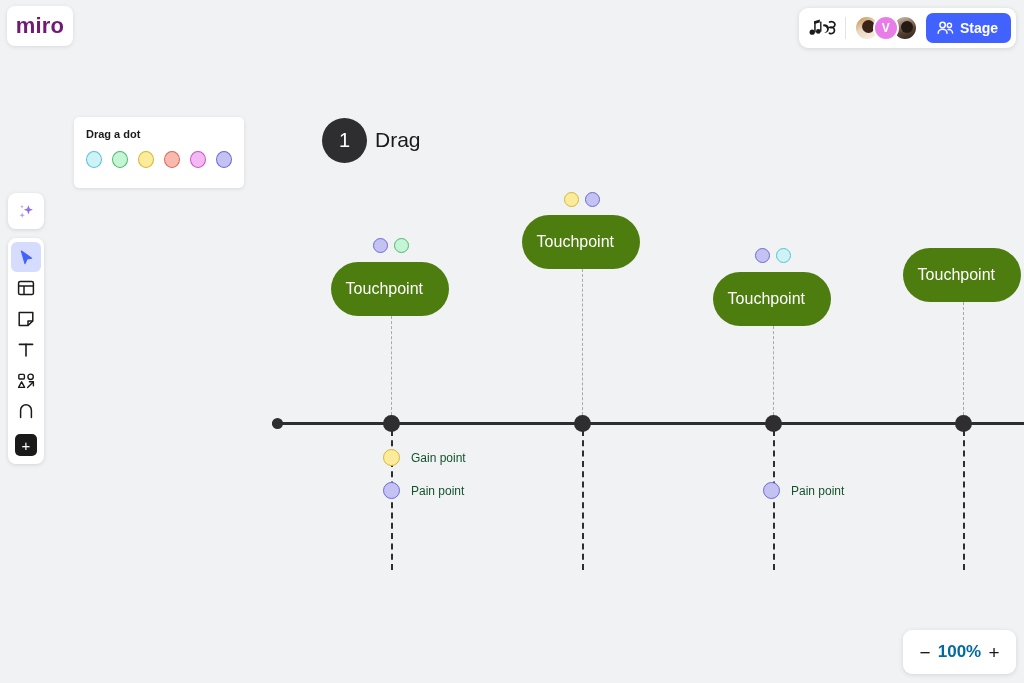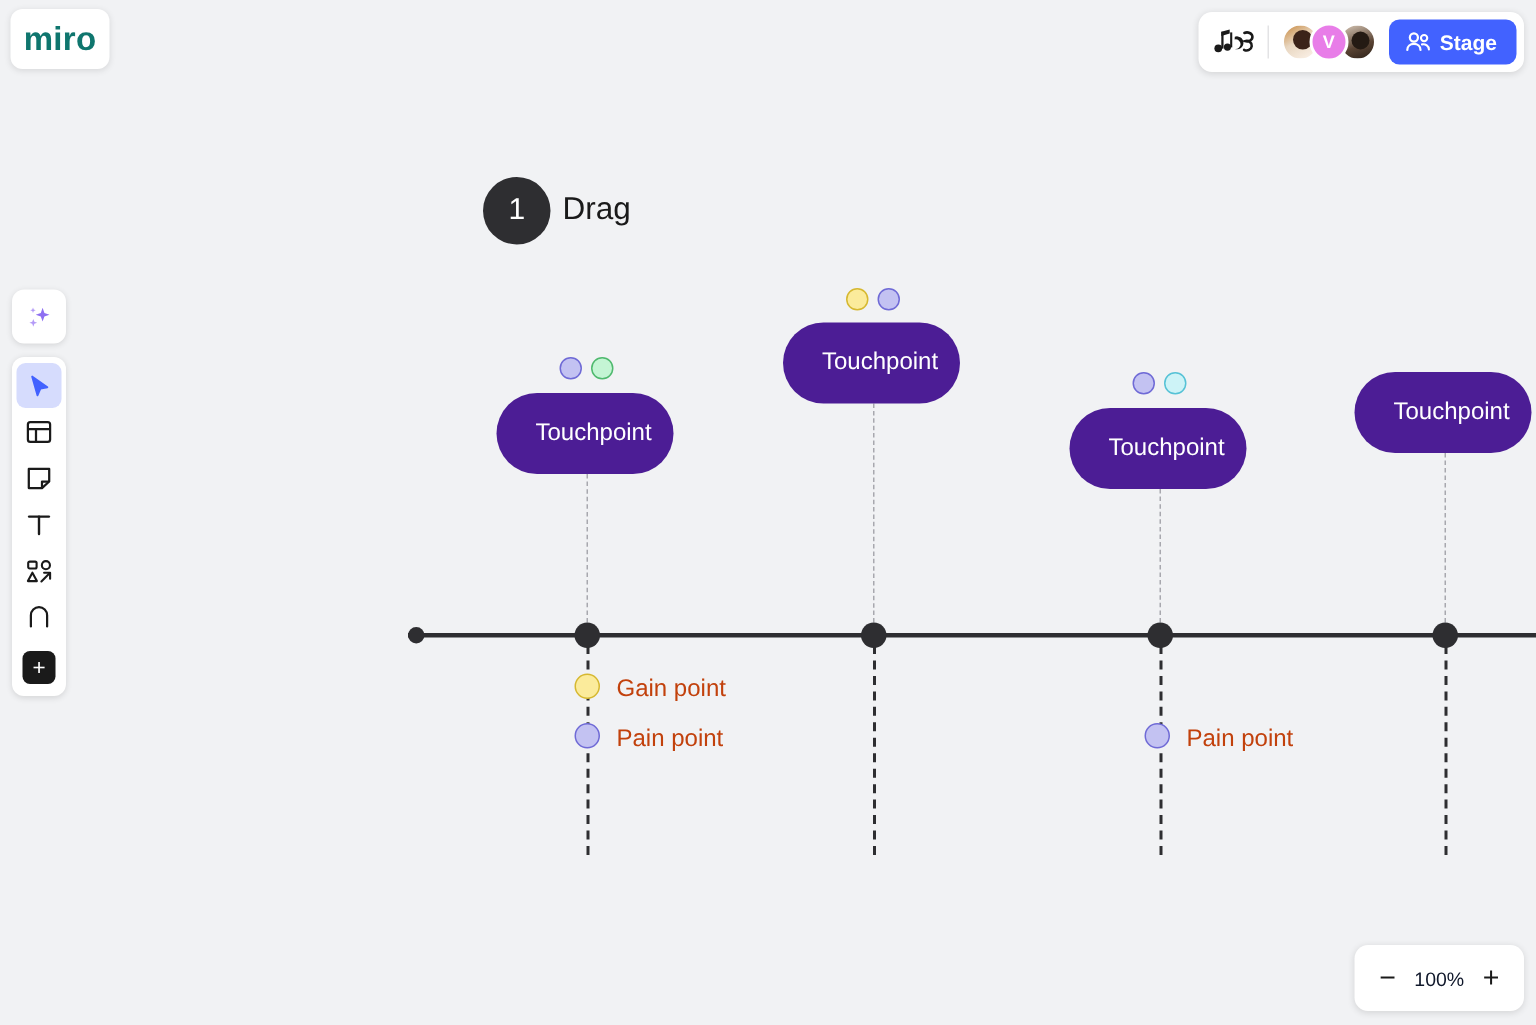--- a/index.html
+++ b/index.html
@@ -18,21 +18,21 @@
   
   .miro-logo {
     position: absolute; left: 7px; top: 6px;
     width: 66px; height: 40px;
     background: #ffffff;
     border-radius: 8px;
     box-shadow: 0 1px 4px rgba(0,0,0,.10);
     display: flex; align-items: center; justify-content: center;
   }
   .miro-logo span {
-    font-size: 22px; font-weight: 700; color: #0f766e;
+    font-size: 22px; font-weight: 700; color: #701a75;
     letter-spacing: .2px; line-height: 1;
   }
 
   
   .topbar {
     position: absolute; right: 8px; top: 8px;
     height: 40px;
     background: #ffffff;
     border-radius: 9px;
     box-shadow: 0 1px 5px rgba(0,0,0,.12);
@@ -132,24 +132,24 @@
     display: flex; align-items: center; justify-content: center;
     font-size: 20px; font-weight: 500;
   }
   .stage-label {
     position: absolute; left: 375px; top: 128px;
     font-size: 21px; color: #1a1a1a; font-weight: 400;
   }
 
   .touchpoint {
     position: absolute;
-    background: #4c1d95; color: #ffffff;
+    background: #4d7c0f; color: #ffffff;
     border-radius: 30px;
     height: 54px;
-    display: flex; align-items: center; justify-content: flex-start;
+    display: flex; align-items: center; justify-content: flex-end;
     font-size: 16px; font-weight: 400;
     padding: 0 26px;
     white-space: nowrap;
     cursor: pointer;
   }
   .tp-dots {
     position: absolute;
     display: flex; gap: 6px;
   }
   .tp-dot {
@@ -183,39 +183,39 @@
   }
 
   .point-marker {
     position: absolute;
     width: 17px; height: 17px; border-radius: 50%;
     border: 1.7px solid;
     cursor: pointer;
   }
   .point-label {
     position: absolute;
-    font-size: 16px; color: #c2410c;
+    font-size: 12px; color: #14532d;
     white-space: nowrap;
   }
 
   
   .zoom-ctrl {
     position: absolute; right: 8px; bottom: 9px;
     height: 44px; width: 113px;
     background: #fff; border-radius: 9px;
     box-shadow: 0 1px 5px rgba(0,0,0,.12);
     display: flex; align-items: center; justify-content: space-between;
     padding: 0 14px;
   }
   .zoom-btn {
     font-size: 19px; color: #1a1a1a; line-height: 1;
     cursor: pointer; user-select: none;
     width: 16px; text-align: center;
   }
-  .zoom-val { font-size: 13px; font-weight: 400; color: #0f172a; }
+  .zoom-val { font-size: 17px; font-weight: 700; color: #0369a1; }
 </style>
 </head>
 <body>
 
 <div id="board">
 
   <div class="miro-logo">
     <span>miro</span>
   </div>
 
@@ -309,20 +309,31 @@
         <svg width="18" height="18" viewBox="0 0 18 18" fill="none">
           <path d="M3.6 14.6 V7.2 a5.4 5.4 0 0 1 10.8 0 V14.6" stroke="#1a1a1a" stroke-width="1.5" stroke-linecap="round"></path>
         </svg>
       </span>
     </div>
     <div class="tool plus-tool">
       <span class="plus-box">+</span>
     </div>
   </div>
 
+  <div class="dot-panel">
+    <div class="dot-panel-title">Drag a dot</div>
+    <div class="dot-row">
+      <div class="palette-dot" style="background:#cdf3f7;border-color:#56c2d6;"></div>
+      <div class="palette-dot" style="background:#c4f5d4;border-color:#4fb96e;"></div>
+      <div class="palette-dot" style="background:#fbeb9b;border-color:#d6b830;"></div>
+      <div class="palette-dot" style="background:#f8b9ae;border-color:#d9675a;"></div>
+      <div class="palette-dot" style="background:#f4b8f4;border-color:#c855c8;"></div>
+      <div class="palette-dot" style="background:#c3c2f2;border-color:#6f6ad6;"></div>
+    </div>
+  </div>
 
   <div class="stage-badge">
     <span>1</span>
   </div>
   <div class="stage-label">Drag</div>
 
   <div class="vline-top" style="left:391px; top:316px; height:99px;"></div>
   <div class="vline-top" style="left:582px; top:269px; height:146px;"></div>
   <div class="vline-top" style="left:773px; top:326px; height:89px;"></div>
   <div class="vline-top" style="left:963px; top:302px; height:113px;"></div>

